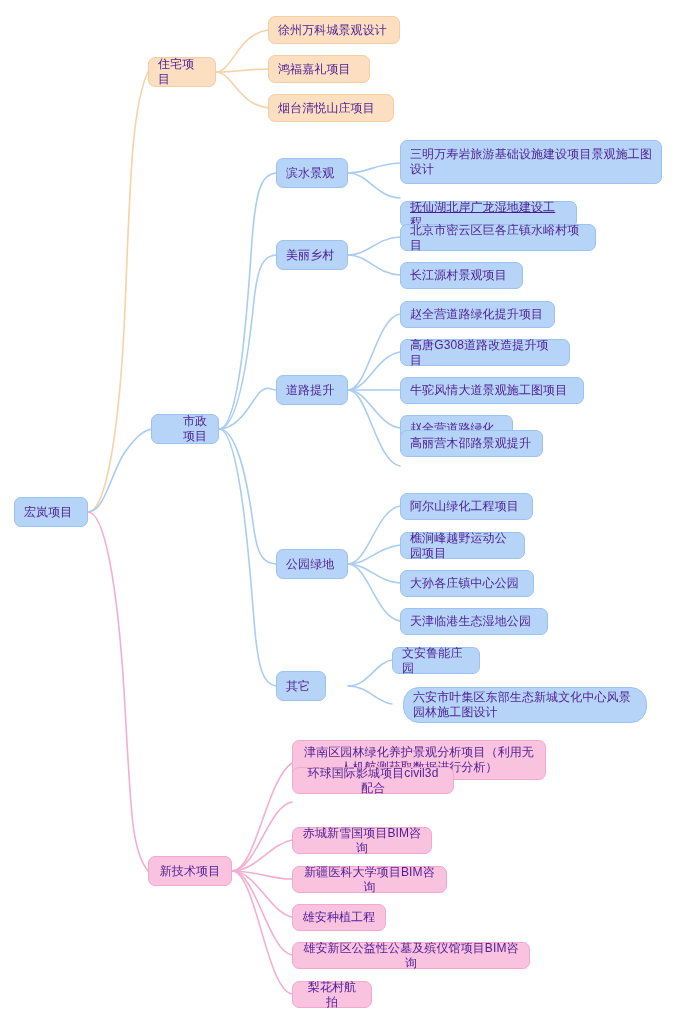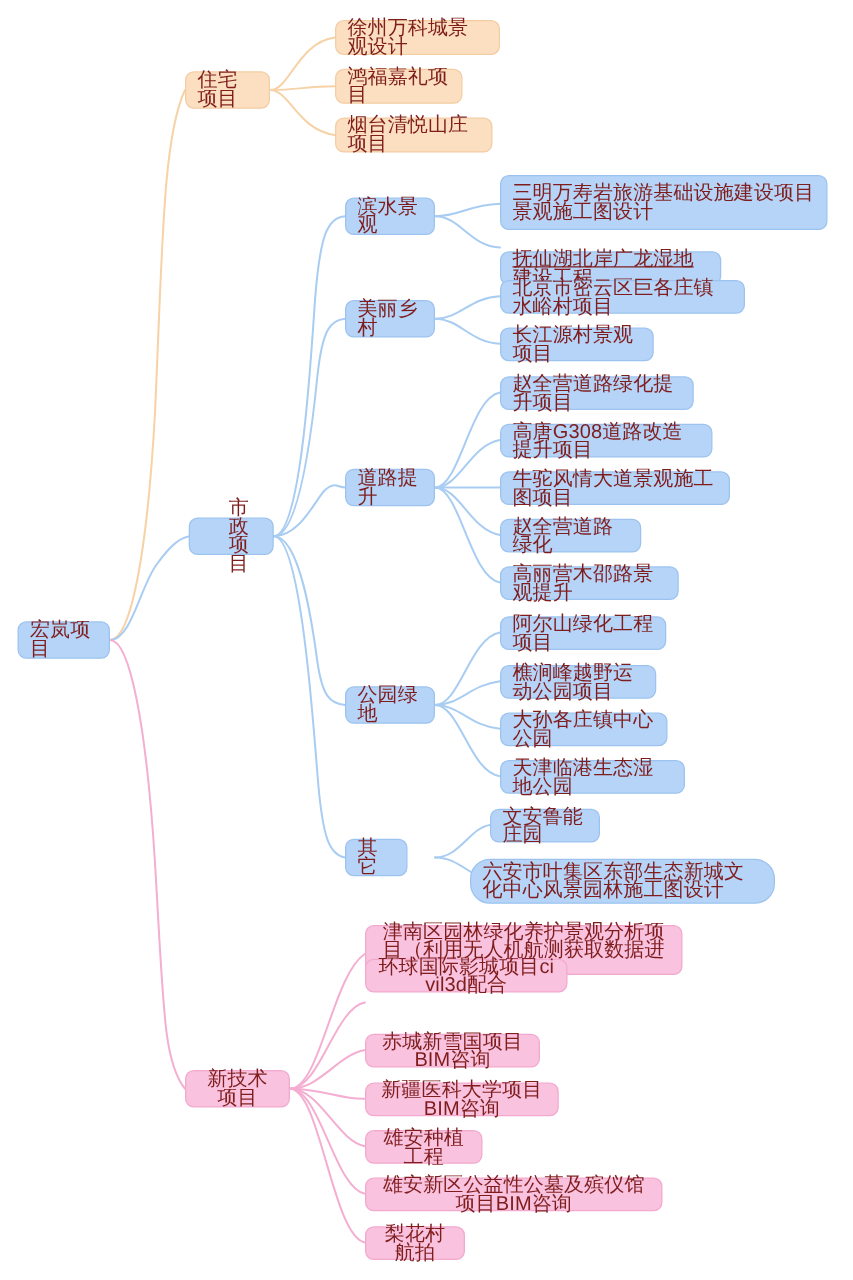--- a/index.html
+++ b/index.html
@@ -30,23 +30,23 @@
     pointer-events: none;
   }
   .node {
     position: absolute;
     box-sizing: border-box;
     border-radius: 7px;
     border: 1px solid transparent;
     display: flex;
     align-items: center;
     padding: 4px 9px;
-    font-size: 16px;
+    font-size: 12px;
     line-height: 15px;
-    color: #7f1d1d;
+    color: #4c1d95;
     letter-spacing: 0.1px;
     white-space: normal;
     word-break: break-all;
   }
   .node.center-text { justify-content: center; }
   .node-blue {
     background: #b6d4f7;
     border-color: #9cc3ef;
   }
   .node-orange {
@@ -163,21 +163,21 @@
   </div>
   <div class="node node-blue" style="left:400px; top:339px; width:170px; height:27px;">
     <span class="node-label">高唐G308道路改造提升项目</span>
   </div>
   <div class="node node-blue" style="left:400px; top:377px; width:184px; height:27px;">
     <span class="node-label">牛驼风情大道景观施工图项目</span>
   </div>
   <div class="node node-blue" style="left:400px; top:415px; width:113px; height:27px;">
     <span class="node-label">赵全营道路绿化</span>
   </div>
-  <div class="node node-blue" style="left:400px; top:453px; width:143px; height:27px;">
+  <div class="node node-blue" style="left:400px; top:430px; width:143px; height:27px;">
     <span class="node-label">高丽营木邵路景观提升</span>
   </div>
 
   <div class="node node-blue center-text" style="left:276px; top:549px; width:72px; height:30px;">
     <span class="node-label">公园绿地</span>
   </div>
   <div class="node node-blue" style="left:400px; top:493px; width:133px; height:27px;">
     <span class="node-label">阿尔山绿化工程项目</span>
   </div>
   <div class="node node-blue" style="left:400px; top:532px; width:125px; height:27px;">
@@ -189,21 +189,21 @@
   <div class="node node-blue" style="left:400px; top:608px; width:148px; height:27px;">
     <span class="node-label">天津临港生态湿地公园</span>
   </div>
 
   <div class="node node-blue center-text" style="left:276px; top:671px; width:50px; height:30px;">
     <span class="node-label">其它</span>
   </div>
   <div class="node node-blue" style="left:392px; top:647px; width:88px; height:27px;">
     <span class="node-label">文安鲁能庄园</span>
   </div>
-  <div class="node node-blue" style="left:376px; top:687px; width:244px; height:36px;border-radius:16px;">
+  <div class="node node-blue" style="left:403px; top:687px; width:244px; height:36px;border-radius:16px;">
     <span class="node-label">六安市叶集区东部生态新城文化中心风景园林施工图设计</span>
   </div>
 
   <div class="node node-pink center-text" style="left:148px; top:856px; width:84px; height:30px;">
     <span class="node-label">新技术项目</span>
   </div>
   <div class="node node-pink" style="left:292px; top:740px; width:254px; height:40px;">
     <span class="node-label">津南区园林绿化养护景观分析项目（利用无人机航测获取数据进行分析）</span>
   </div>
   <div class="node node-pink" style="left:292px; top:767px; width:162px; height:27px;">

